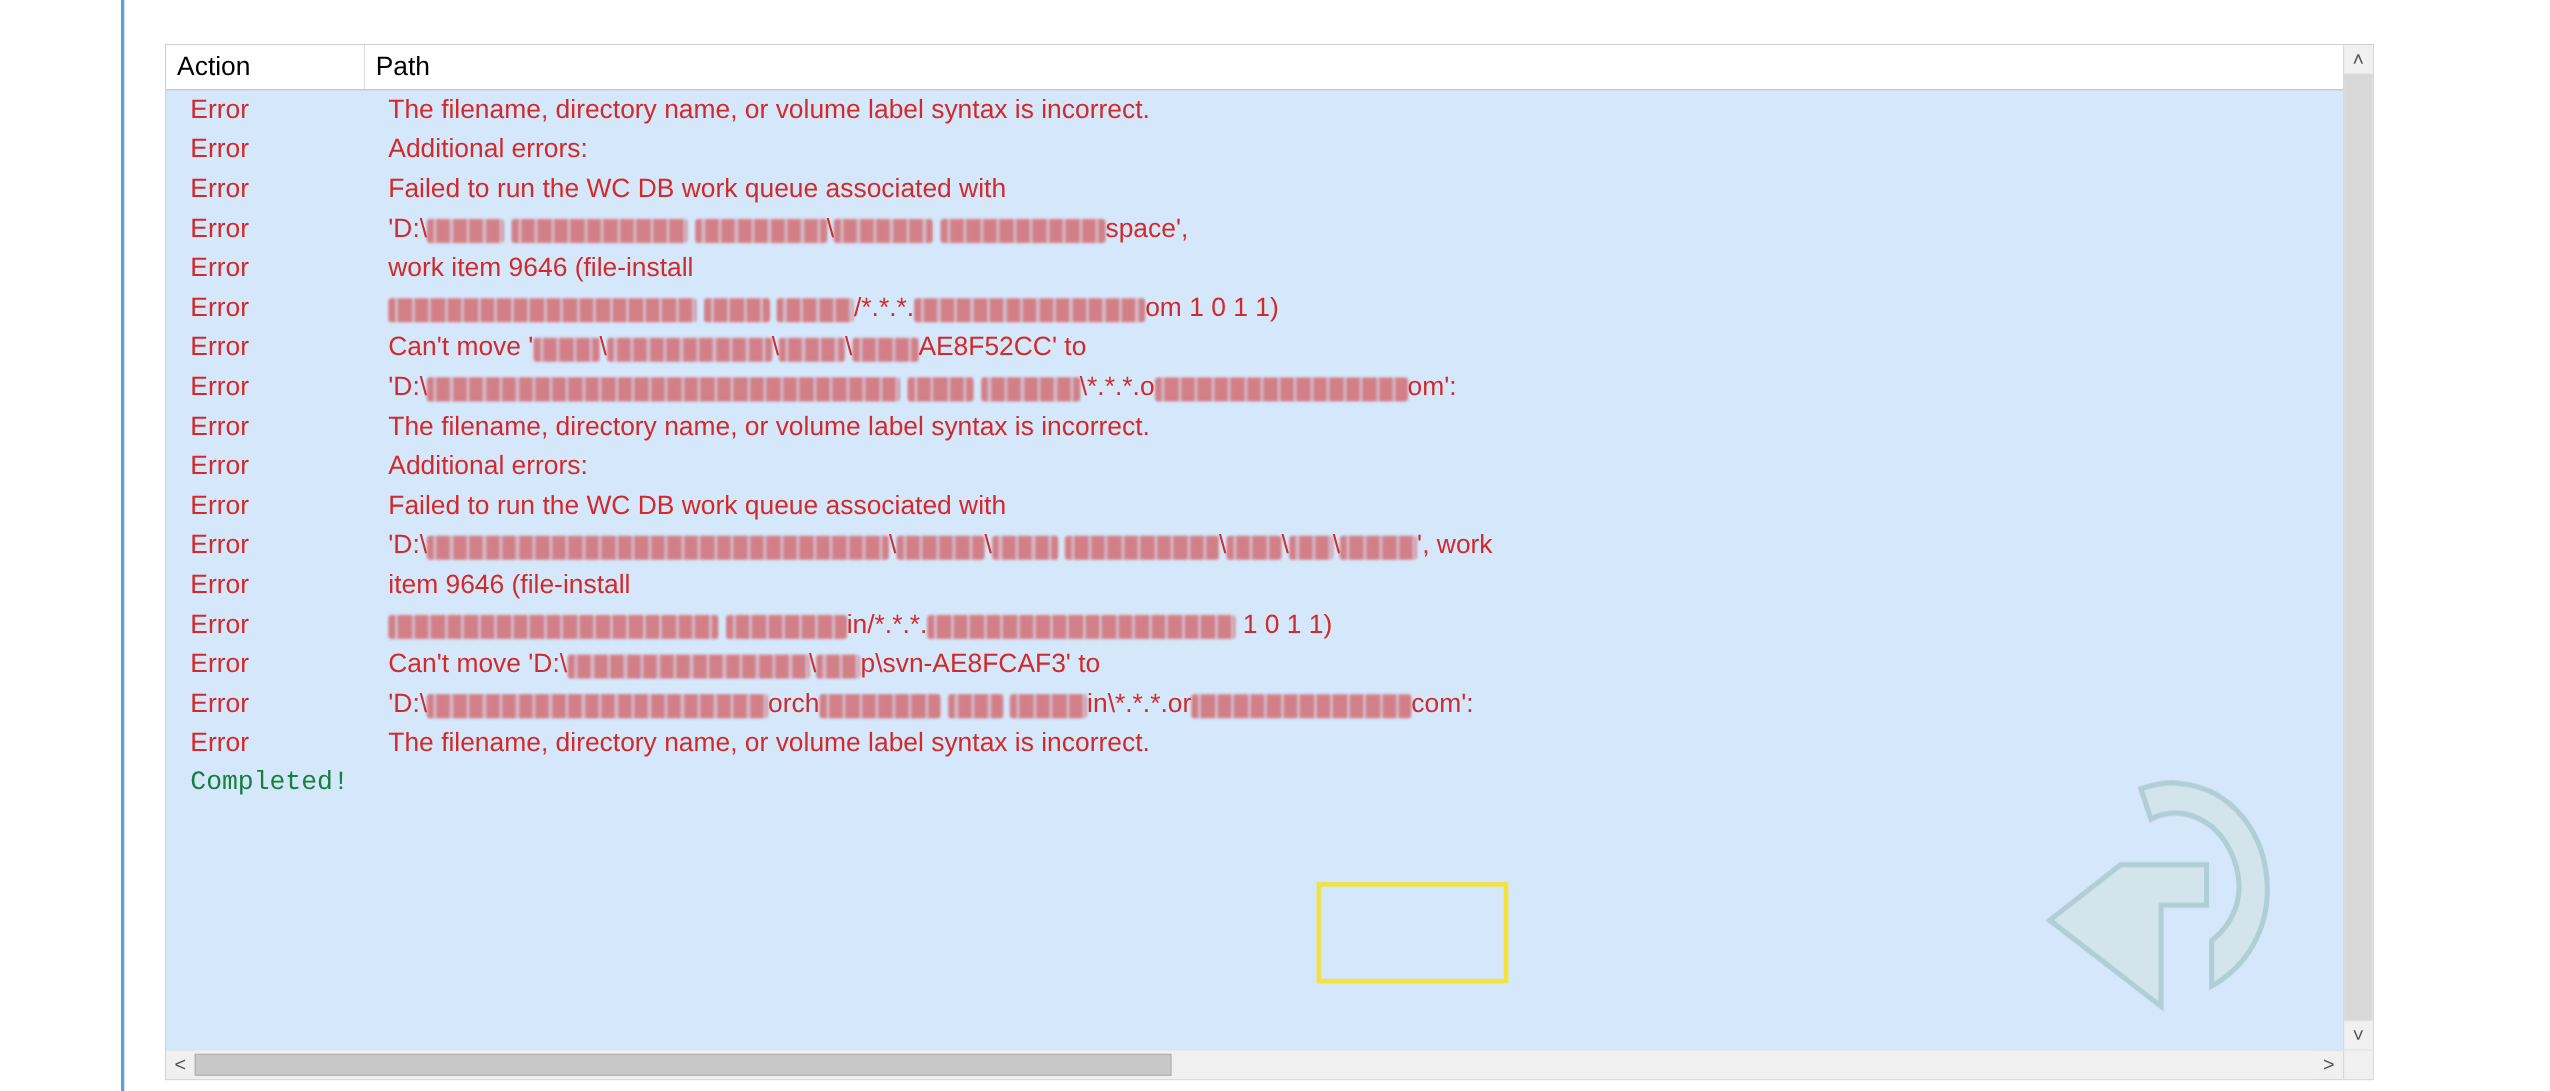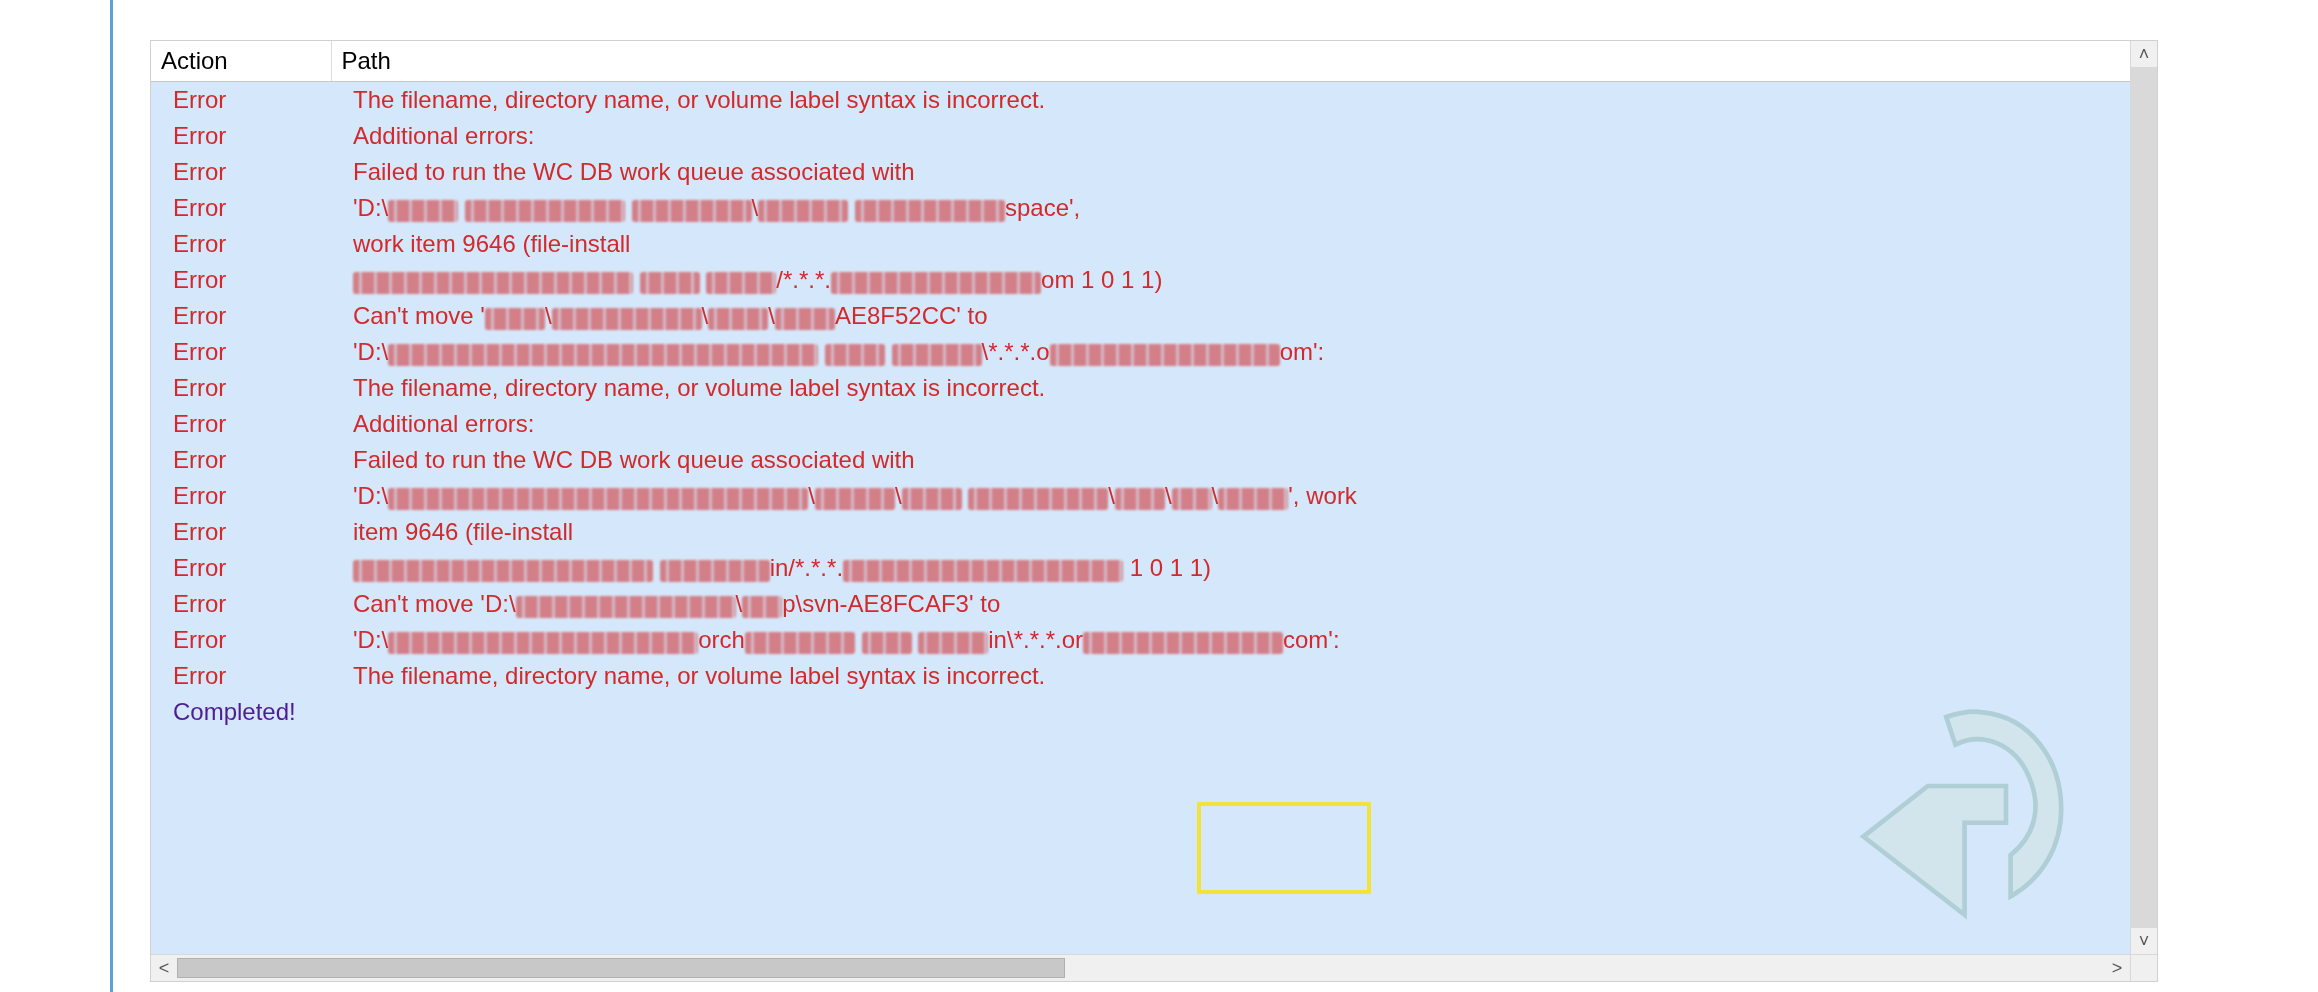--- a/index.html
+++ b/index.html
@@ -79,21 +79,21 @@
     position: sticky;
     top: 0;
   }
   table.log td {
     padding: 4px 10px 4px 22px;
     vertical-align: top;
     white-space: nowrap;
     overflow: hidden;
   }
   tr.err td { color: #d22a2a; }
-  tr.done td { color: #4c1d95; }
+  tr.done td { color: #15803d; font-family: Liberation Mono, monospace; }
   .redact {
     display: inline-block;
     vertical-align: -6px;
     height: 22px;
     background: repeating-linear-gradient(90deg,
       rgba(210,42,42,0.55) 0 6px,
       rgba(210,42,42,0.25) 6px 9px,
       rgba(210,42,42,0.55) 9px 15px);
     border-radius: 3px;
     filter: blur(1.2px);

